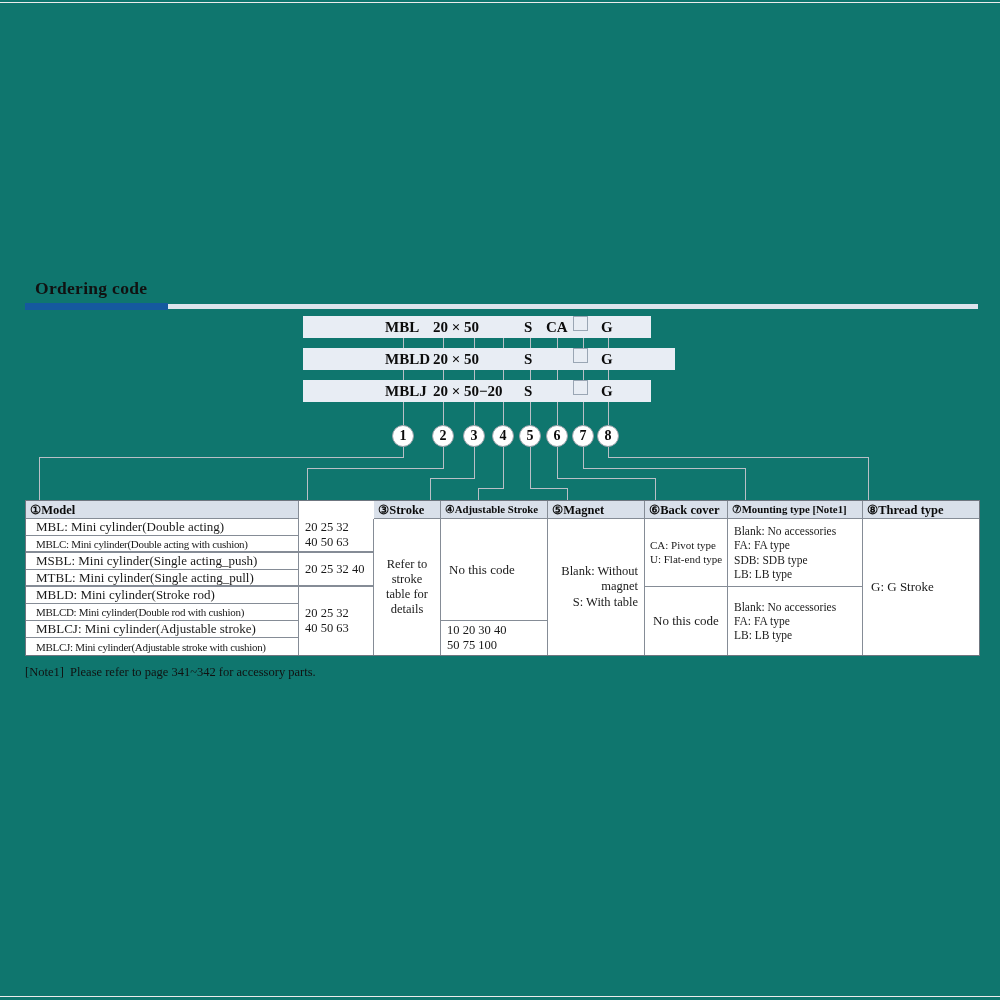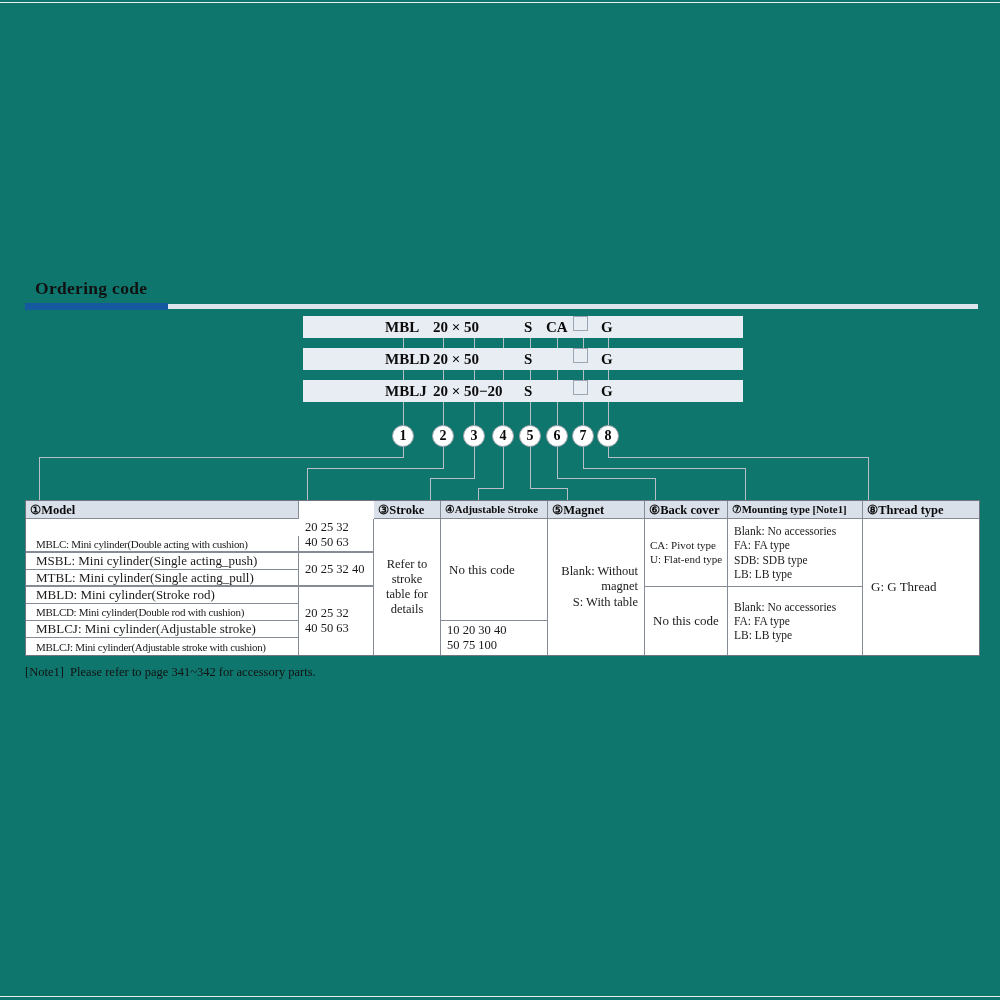--- a/index.html
+++ b/index.html
@@ -4,21 +4,21 @@
 <style>
   html,body{margin:0;padding:0;background:#ffffff;}
   #page{position:relative;width:1000px;height:1000px;background:#0f766e;overflow:hidden;
         font-family:Liberation Serif, serif;color:#1a1a1a;}
   .edge{position:absolute;left:0;width:1000px;height:1px;background:#ececec;}
   
   #title{position:absolute;left:35px;top:278px;font-size:17.5px;font-weight:bold;color:#111;letter-spacing:.3px;}
   #title-bar-blue{position:absolute;left:25px;top:303px;width:143px;height:7px;}
   #title-bar-gray{position:absolute;left:168px;top:304px;width:810px;height:5px;background:#dde4ec;}
   
-  .code-bar{position:absolute;left:303px;width:440px;height:22px;background:#e8edf4;z-index:1;}
+  .code-bar{position:absolute;left:303px;width:348px;height:22px;background:#e8edf4;z-index:1;}
   .code-bar span{position:absolute;top:0;line-height:22px;font-size:15px;font-weight:bold;color:#0c0c0c;white-space:nowrap;}
   .p-model{left:82px;} .p-size{left:130px;} .p-magnet{left:221px;} .p-back{left:243px;} .p-thread{left:298px;}
   .code-box{position:absolute;left:270px;top:3px;width:13px;height:13px;border:1.5px solid #9aa6b4;background:transparent;}
   
   .vline,.hline{position:absolute;background:#b9bfc6;z-index:0;}
   .vline{width:1px;} .hline{height:1px;}
   
   .circle{position:absolute;top:425px;width:22px;height:22px;border:1px solid #9aa1a9;border-radius:50%;
           background:#fff;display:flex;align-items:center;justify-content:center;
           font-size:14px;font-weight:bold;color:#0a0a0a;z-index:2;box-sizing:border-box;}
@@ -64,21 +64,21 @@
   <div class="vline" style="left:608px;top:338px;height:87px;"></div>
 
   <div class="code-bar" style="top:316px;">
     <span class="p-model">MBL</span>
     <span class="p-size">20 × 50</span>
     <span class="p-magnet">S</span>
     <span class="p-back">CA</span>
     <span class="code-box"></span>
     <span class="p-thread">G</span>
   </div>
-  <div class="code-bar" style="top:348px;">
+  <div class="code-bar" style="top:348px;padding-left:24px;">
     <span class="p-model">MBLD</span>
     <span class="p-size">20 × 50</span>
     <span class="p-magnet">S</span>
     <span class="code-box"></span>
     <span class="p-thread">G</span>
   </div>
   <div class="code-bar" style="top:380px;">
     <span class="p-model">MBLJ</span>
     <span class="p-size">20 × 50−20</span>
     <span class="p-magnet">S</span>
@@ -131,20 +131,21 @@
 
     <div class="cell hdr" style="grid-column:1;grid-row:1;">①Model</div>
     <div class="cell hdr" style="grid-column:2;grid-row:1;margin-top:32px;">②Bore size</div>
     <div class="cell hdr" style="grid-column:3;grid-row:1;">③Stroke</div>
     <div class="cell hdr hdr-sm" style="grid-column:4;grid-row:1;">④Adjustable Stroke</div>
     <div class="cell hdr" style="grid-column:5;grid-row:1;">⑤Magnet</div>
     <div class="cell hdr" style="grid-column:6;grid-row:1;">⑥Back cover</div>
     <div class="cell hdr hdr-sm" style="grid-column:7;grid-row:1;">⑦Mounting type [Note1]</div>
     <div class="cell hdr no-r" style="grid-column:8;grid-row:1;">⑧Thread type</div>
 
+    <div class="cell model-cell" style="grid-column:1;grid-row:2;">MBL: Mini cylinder(Double acting)</div>
     <div class="cell model-cell model-cond thick-b" style="grid-column:1;grid-row:3;">MBLC: Mini cylinder(Double acting with cushion)</div>
     <div class="cell model-cell" style="grid-column:1;grid-row:4;">MSBL: Mini cylinder(Single acting_push)</div>
     <div class="cell model-cell thick-b" style="grid-column:1;grid-row:5;">MTBL: Mini cylinder(Single acting_pull)</div>
     <div class="cell model-cell" style="grid-column:1;grid-row:6;">MBLD: Mini cylinder(Stroke rod)</div>
     <div class="cell model-cell model-cond" style="grid-column:1;grid-row:7;">MBLCD: Mini cylinder(Double rod with cushion)</div>
     <div class="cell model-cell" style="grid-column:1;grid-row:8;">MBLCJ: Mini cylinder(Adjustable stroke)</div>
     <div class="cell model-cell model-cond no-b" style="grid-column:1;grid-row:9;">MBLCJ: Mini cylinder(Adjustable stroke with cushion)</div>
 
     <div class="cell ml pl6 thick-b" style="grid-column:2;grid-row:2 / span 2;">20 25 32
 40 50 63</div>
@@ -170,18 +171,18 @@
     <div class="cell pl8 no-b" style="grid-column:6;grid-row:6 / span 4;font-size:13px;">No this code</div>
 
     <div class="cell ml pl6" style="grid-column:7;grid-row:2 / span 4;font-size:11.5px;">Blank: No accessories
 FA: FA type
 SDB: SDB type
 LB: LB type</div>
     <div class="cell ml pl6 no-b" style="grid-column:7;grid-row:6 / span 4;font-size:11.5px;">Blank: No accessories
 FA: FA type
 LB: LB type</div>
 
-    <div class="cell pl8 no-r no-b" style="grid-column:8;grid-row:2 / span 8;font-size:13px;">G: G Thread</div>
+    <div class="cell pl8 no-r no-b" style="grid-column:8;grid-row:2 / span 8;font-size:13px;">G: G Stroke</div>
   </div>
 
   <div id="note">[Note1]  Please refer to page 341~342 for accessory parts.</div>
 
 </div>
 
 </body></html>

